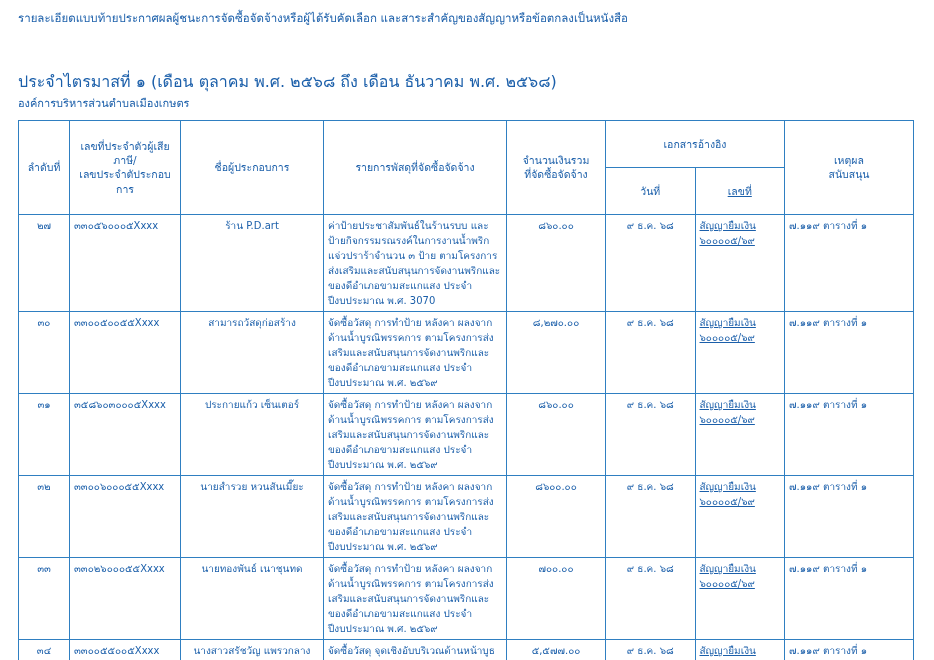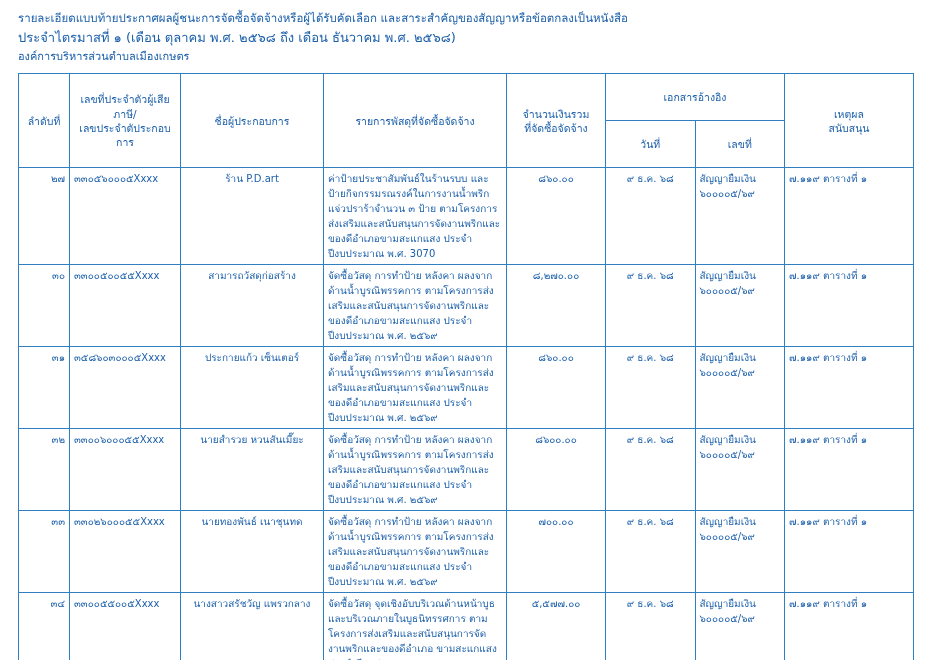--- a/index.html
+++ b/index.html
@@ -23,21 +23,21 @@
   }
   .doc-header {
     color: #1b5faa;
     line-height: 1.55;
   }
   .doc-header .line {
     font-size: 11.5px;
     white-space: nowrap;
   }
   .doc-header .line1 { font-size: 11.5px; }
-  .doc-header .line2 { font-size: 13px; }
+  .doc-header .line2 { font-size: 16px; margin-top: 42px; }
   .doc-header .line3 { font-size: 11px; }
 
   table.main {
     margin-top: 8px;
     border-collapse: collapse;
     width: 896px;
     table-layout: fixed;
     color: #1b5faa;
   }
   table.main th, table.main td {
@@ -54,24 +54,24 @@
     font-size: 10.5px;
     padding: 16px 3px;
     line-height: 1.35;
   }
   .c-no     { width: 44px; text-align: center; border-radius: 24px; }
   .c-taxid  { width: 104px; text-align: left; }
   .c-name   { width: 136px; text-align: center; }
   .c-desc   { width: 176px; text-align: left; }
   .c-amount { width: 92px; text-align: center; }
   .c-date   { width: 62px; text-align: center; }
-  .c-docno  { width: 152px; text-align: left; }
+  .c-docno  { width: 152px; text-align: left; text-decoration: underline; }
   .c-reason { width: 122px; text-align: left; }
 
-  td.c-no { text-align: right; margin-left: 11px; }
+  td.c-no { text-align: center; margin-left: 11px; }
   td.c-amount { text-align: center; }
   td.c-date { text-align: center; }
 </style>
 </head>
 <body>
 
 <div class="page">
 
   <div class="doc-header">
     <div class="line line1">รายละเอียดแบบท้ายประกาศผลผู้ชนะการจัดซื้อจัดจ้างหรือผู้ได้รับคัดเลือก และสาระสำคัญของสัญญาหรือข้อตกลงเป็นหนังสือ</div>

